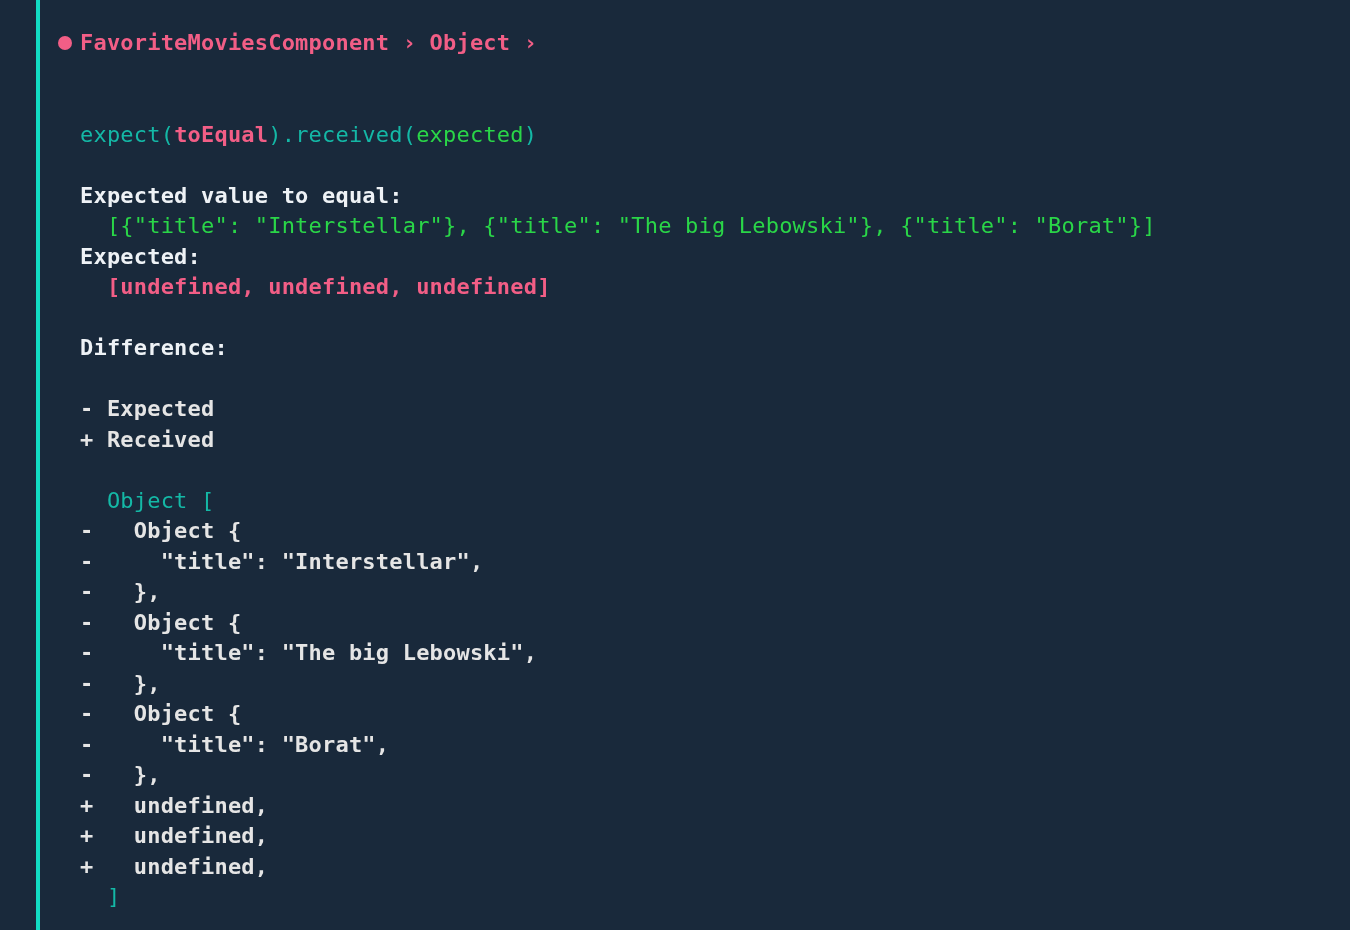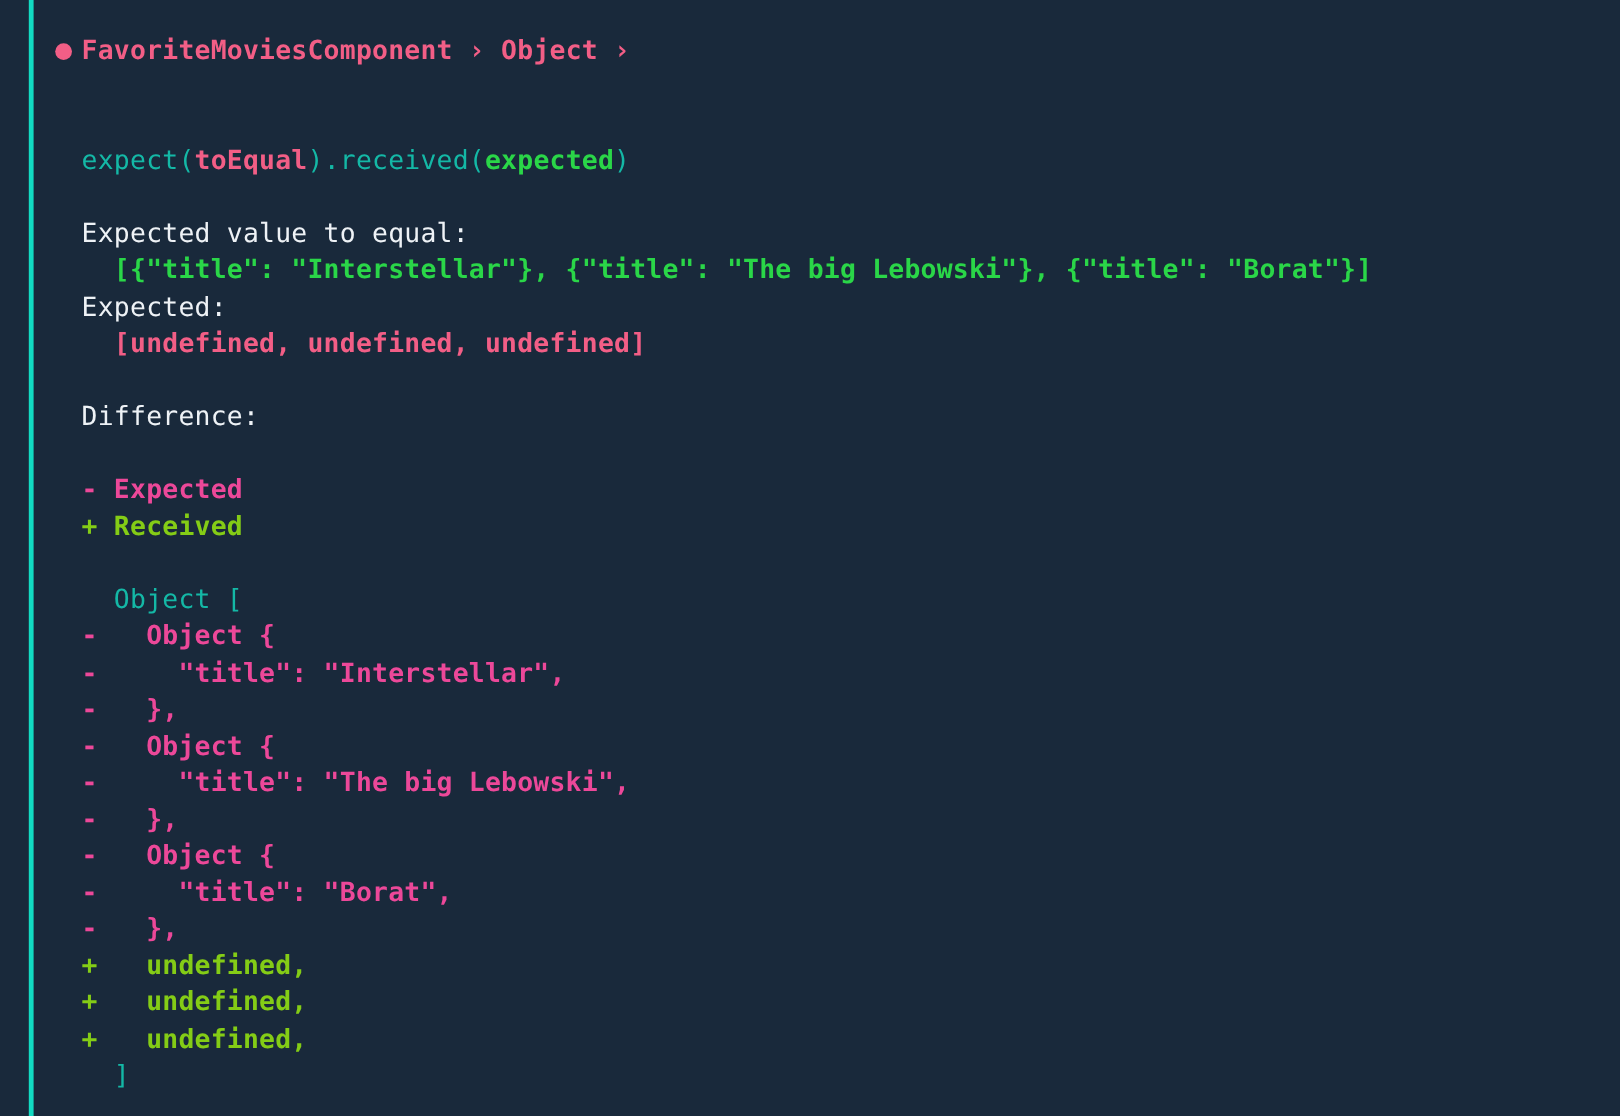--- a/index.html
+++ b/index.html
@@ -9,20 +9,21 @@
     height: 930px;
     background: #19293b;
     font-family: "Menlo", "Consolas", "Monaco", monospace;
     font-size: 22px;
     line-height: 30.5px;
     overflow: hidden;
   }
   .wrap {
     display: flex;
     height: 100%;
+    padding-left: 12px;
   }
   .accent {
     width: 4px;
     flex: 0 0 4px;
     background: #12dbc2;
     margin-left: 24px;
   }
   .content {
     padding: 28px 20px 20px 40px;
     white-space: pre;
@@ -35,25 +36,25 @@
   .bullet {
     width: 14px;
     height: 14px;
     border-radius: 50%;
     background: #f25e86;
     margin-left: -22px;
     margin-right: 8px;
     flex: 0 0 14px;
   }
   .pink  { color: #f25e86; font-weight: 600; }
-  .green { color: #2ad648; font-weight: 700; }
+  .green { color: #2ad648; font-weight: 400; }
   .dim   { color: #14b8a6; }
-  .white { color: #eef2f6; font-weight: 400; }
-  .minus { color: #ec4899; font-weight: 600; }
-  .plus  { color: #84cc16; font-weight: 600; }
+  .white { color: #eef2f6; font-weight: 700; }
+  .minus { color: #e5e5e5; font-weight: 600; }
+  .plus  { color: #e5e5e5; font-weight: 600; }
 </style>
 </head>
 <body>
 
 <div class="wrap">
   <div class="accent"></div>
   <div class="content"><div class="bullet-row"><span class="bullet"></span><span class="pink">FavoriteMoviesComponent</span><span class="pink"> › </span><span class="pink">Object</span><span class="pink"> › </span></div>
 <span> </span>
 <span><span class="dim">expect(</span><span class="pink">toEqual</span><span class="dim">).</span><span class="dim">received(</span><span class="green">expected</span><span class="dim">)</span></span>
 <span> </span>

